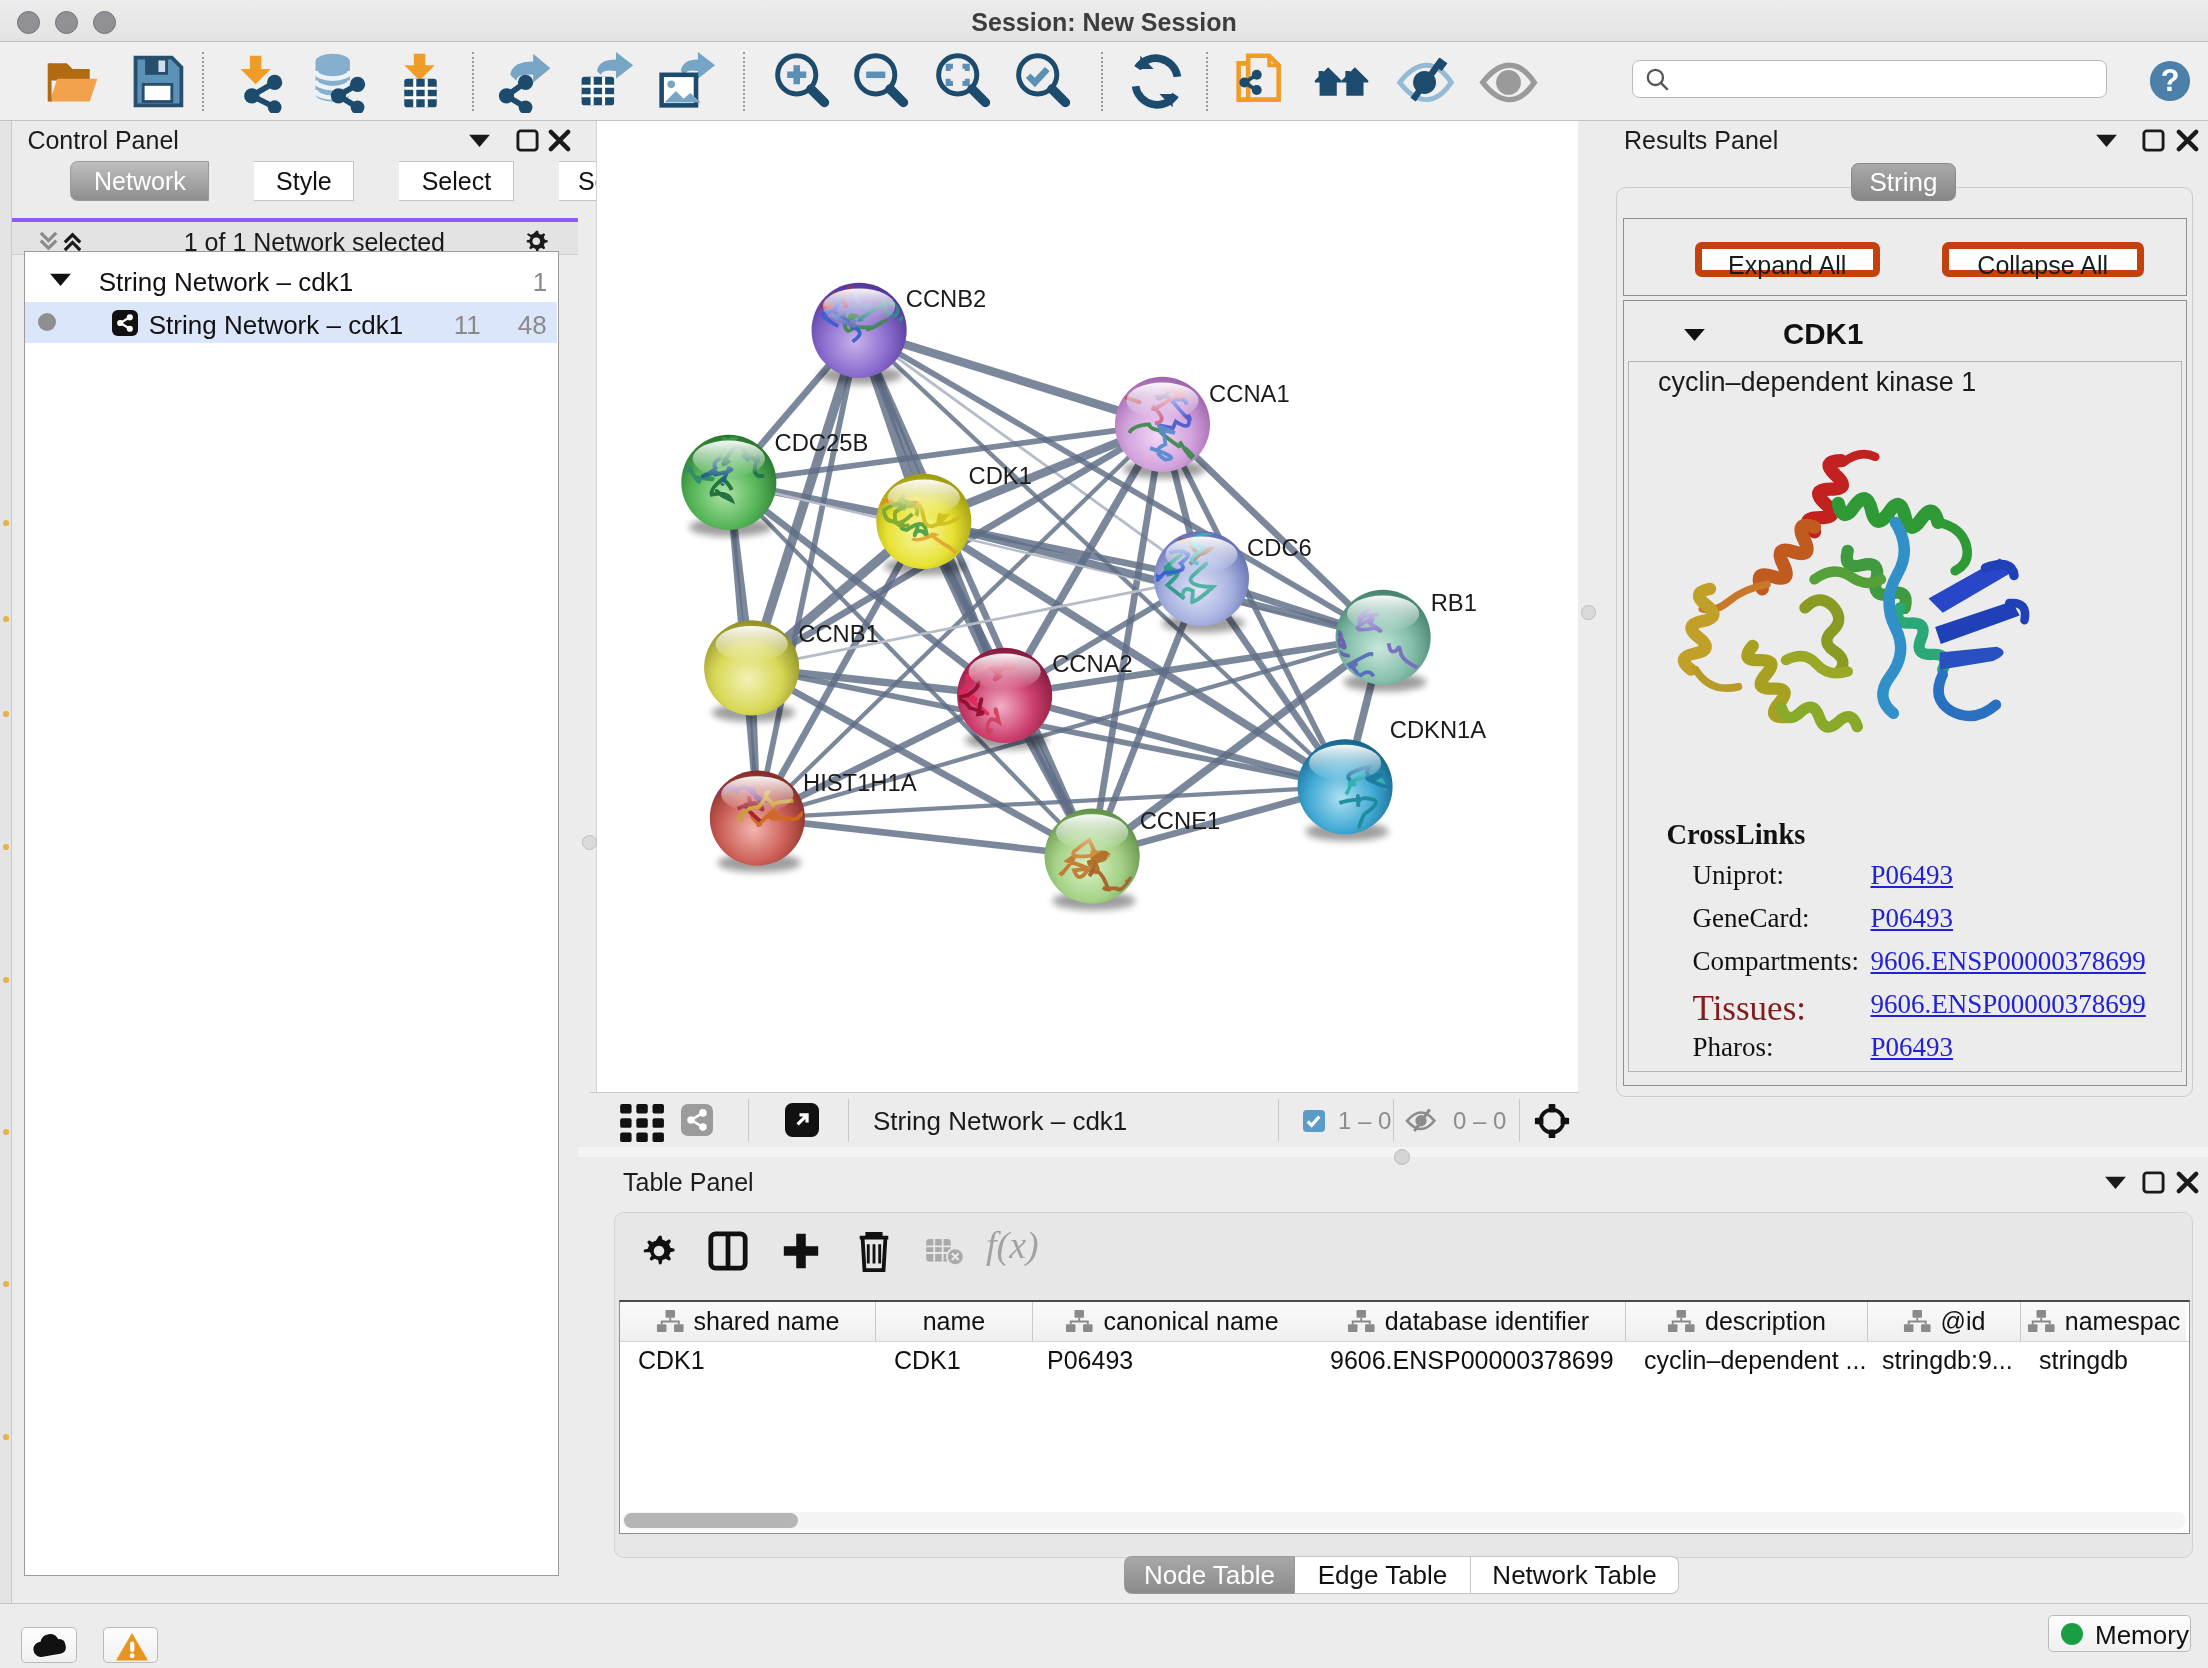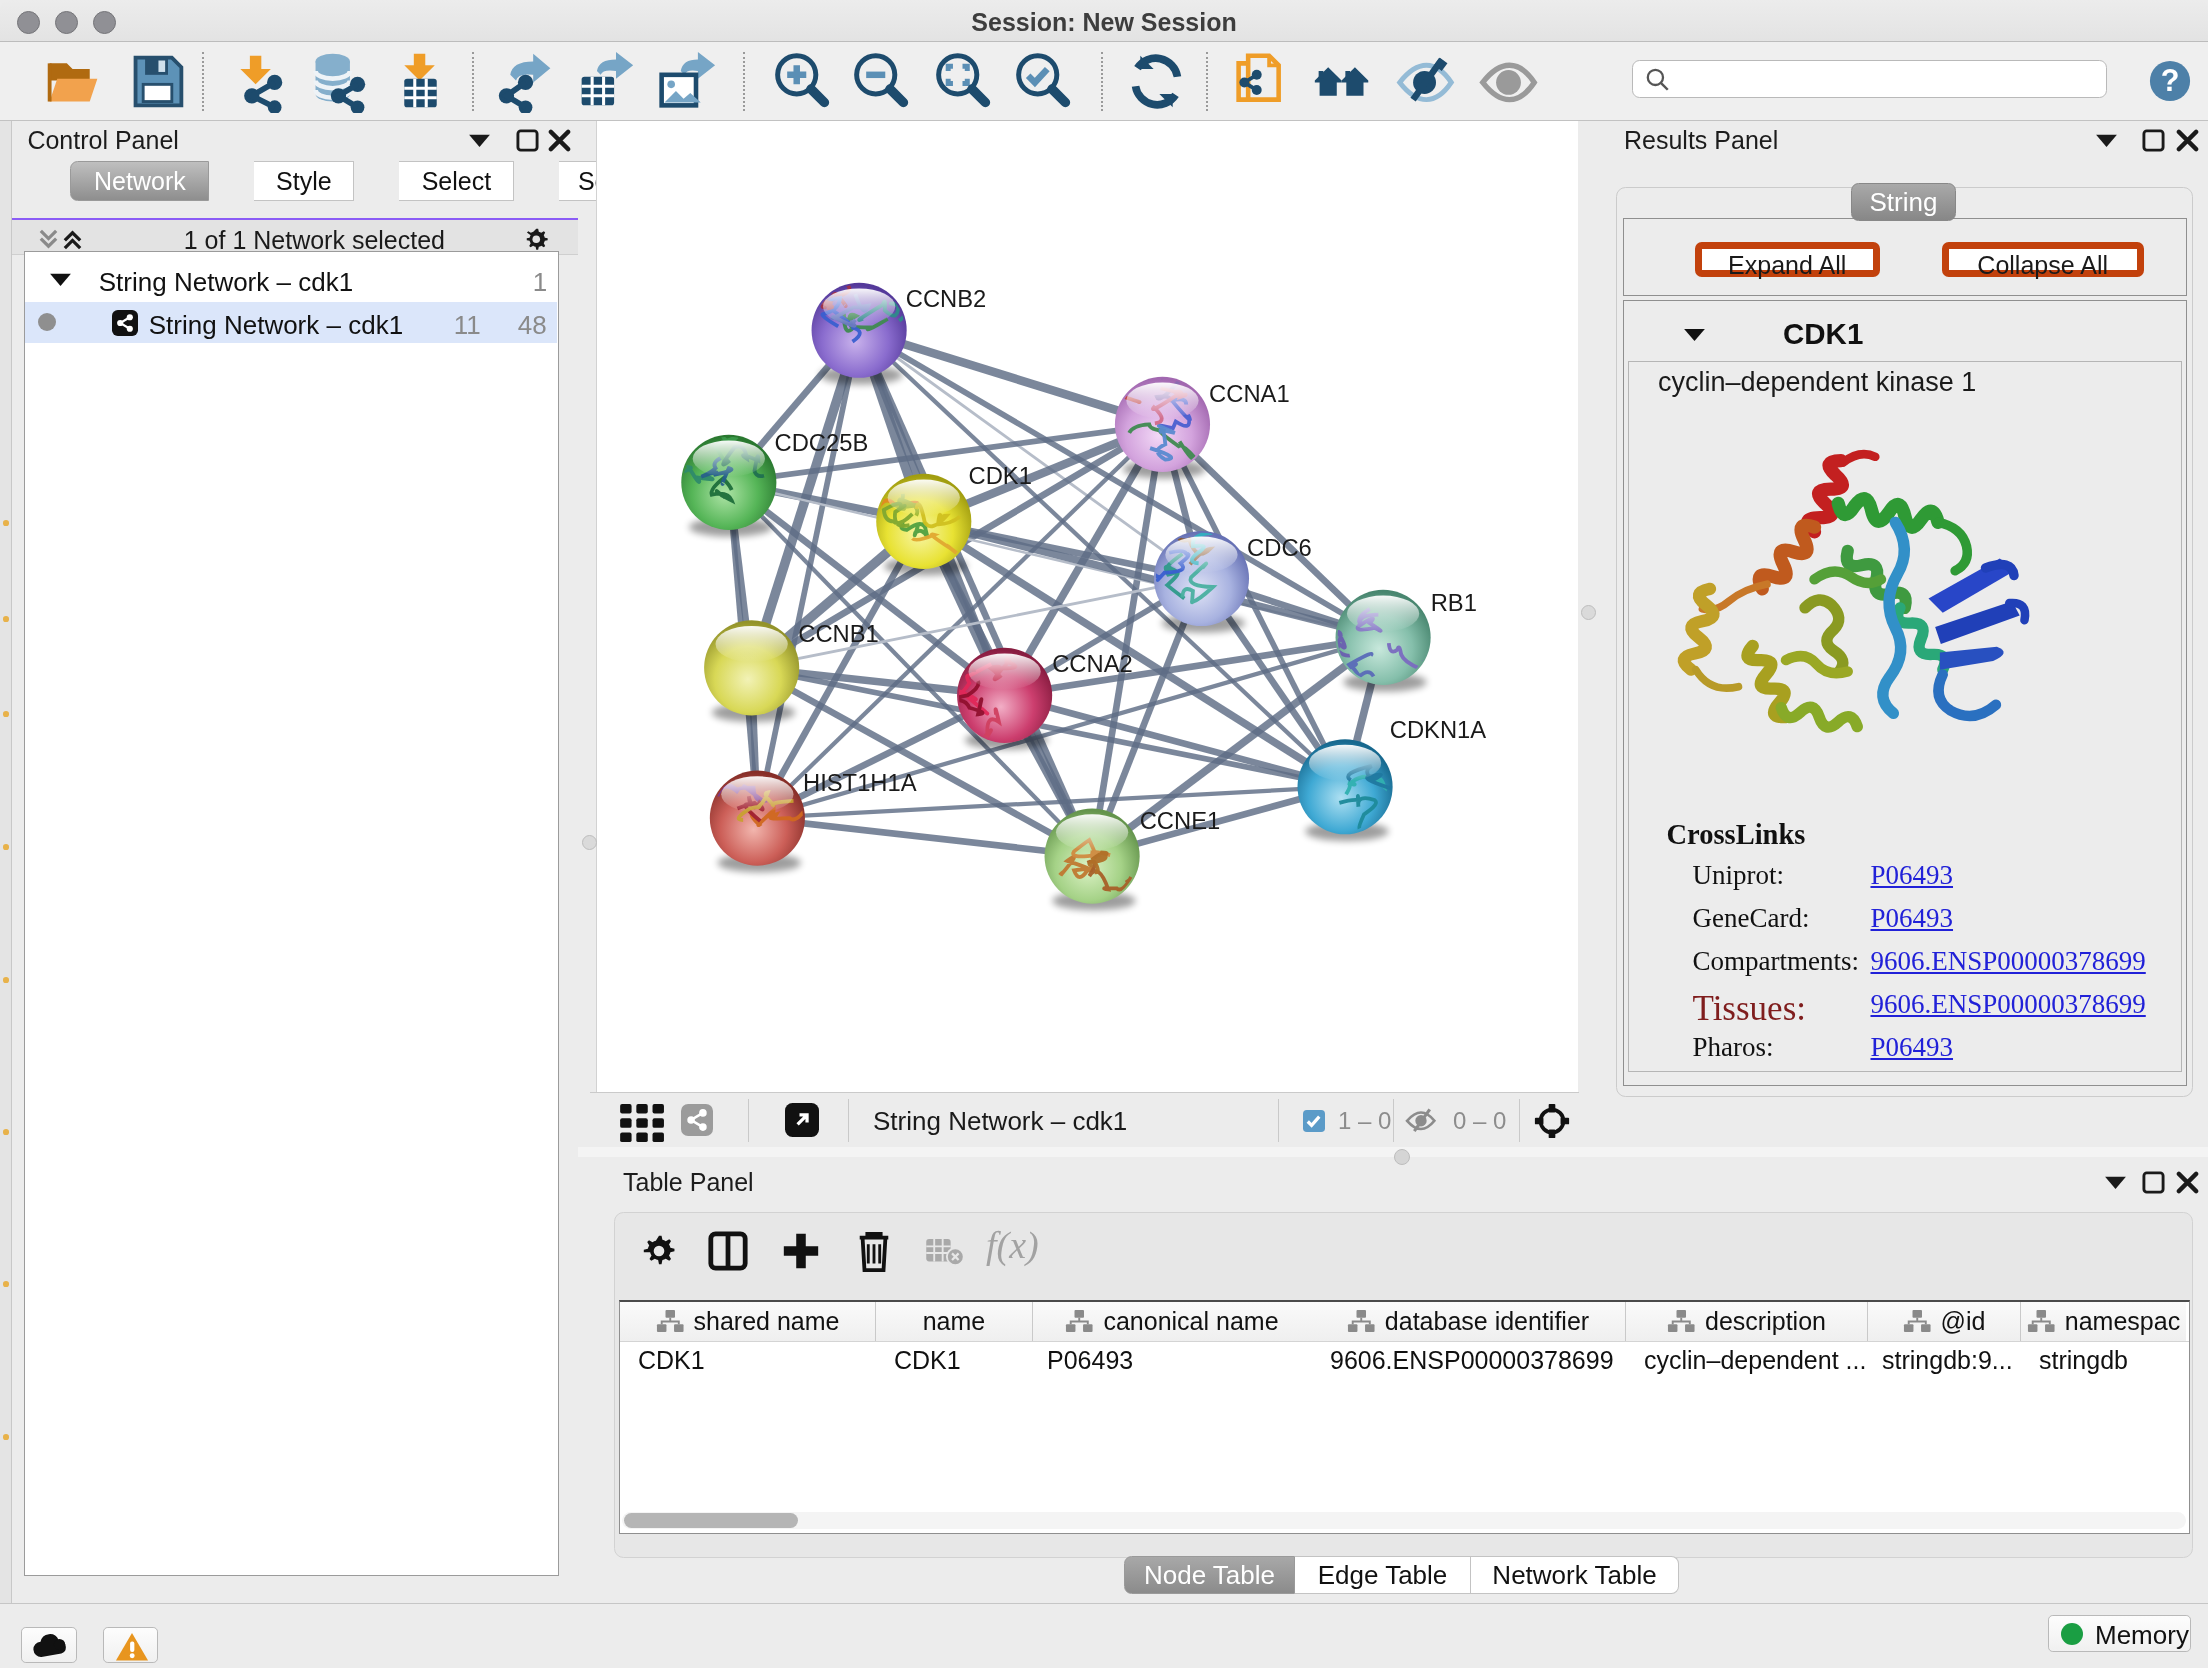--- a/index.html
+++ b/index.html
@@ -30,36 +30,36 @@
 #strip { left:0; top:121px; width:12.4px; height:1482px; background:#e4e4e4;
   border-right:1px solid #c8c8c8; }
 #cpanel { left:12.4px; top:121px; width:566px; height:1482px; background:#ececec; }
 .tabrow { position:absolute; display:flex; }
 .tab { height:40px; border:1px solid #c3c3c3; border-left:none; background:#fff;
   color:#111; font-size:25px; display:flex; align-items:center; justify-content:center; }
 .tab.first { border-left:1px solid #c3c3c3; border-radius:7.6px 0 0 7.6px; }
 .tab.last { border-radius:0 7.6px 7.6px 0; }
 .tab.sel { background:linear-gradient(#bfbfbf,#8e8e8e); color:#fff; border-color:#9a9a9a; }
 #cp-subbar { position:absolute; left:0px; top:97px; width:566px; height:37px;
-  background:#e3e3e3; border-top:2px solid #8b5cf6; border-bottom:1px solid #cfcfcf; }
+  background:#e3e3e3; border-top:4px solid #8b5cf6; border-bottom:1px solid #cfcfcf; }
 #cp-tree { position:absolute; left:11.4px; top:130px; width:535px; height:1325px;
   background:#fff; border:1.9px solid #9b9b9b; }
 .trow { position:absolute; left:0; width:532px; height:41px; font-size:26px; color:#111; }
 
 #netview { left:596px; top:121px; width:982px; height:971px; background:#fff; border-left:1.9px solid #d2d2d2; }
 #netbar { left:590px; top:1092px; width:989px; height:54px; background:#ececec;
   border-top:1px solid #cacaca; }
 .nbsep { position:absolute; top:5.7px; height:43px; width:0; border-left:1.9px solid #c9c9c9; }
 
 #rpanel { left:1579px; top:121px; width:630px; height:1036px; background:#ececec; }
 #rp-outer { position:absolute; left:37px; top:66px; width:577px; height:910px;
   background:#ececec; border:1px solid #cbcbcb; border-radius:9.5px; }
 #stringtab { position:absolute; left:272px; top:42px; width:105px; height:38px;
   background:linear-gradient(#a9a9a9,#878787); border:1px solid #888;
-  border-radius:7.6px; color:#fff; font-size:26px; text-align:center; line-height:36px;margin-top:20px; }
+  border-radius:7.6px; color:#fff; font-size:26px; text-align:center; line-height:36px; }
 .rbox { position:absolute; left:5.7px; width:564px; border:1.9px solid #8f8f8f; }
 .btn { position:absolute; height:35px; background:#fff; border:7px solid #c2410c;
   border-radius:6.7px; font-size:25px; color:#1a1a1a; text-align:center; }
 
 #tpanel { left:578px; top:1157px; width:1630px; height:445px; background:#ececec; }
 #tp-toolbar { position:absolute; left:36px; top:55px; width:1579px; height:346px;
   background:#e7e7e7; border:1px solid #d2d2d2; border-radius:9.5px; }
 #tp-table { position:absolute; left:41px; top:143px; width:1571px; height:234px;
   background:#fff; border:1.9px solid #8f8f8f; border-top:2.9px solid #4a4a4a; }
 .th { position:absolute; top:0; height:39px; background:linear-gradient(#fafafa,#efefef);

